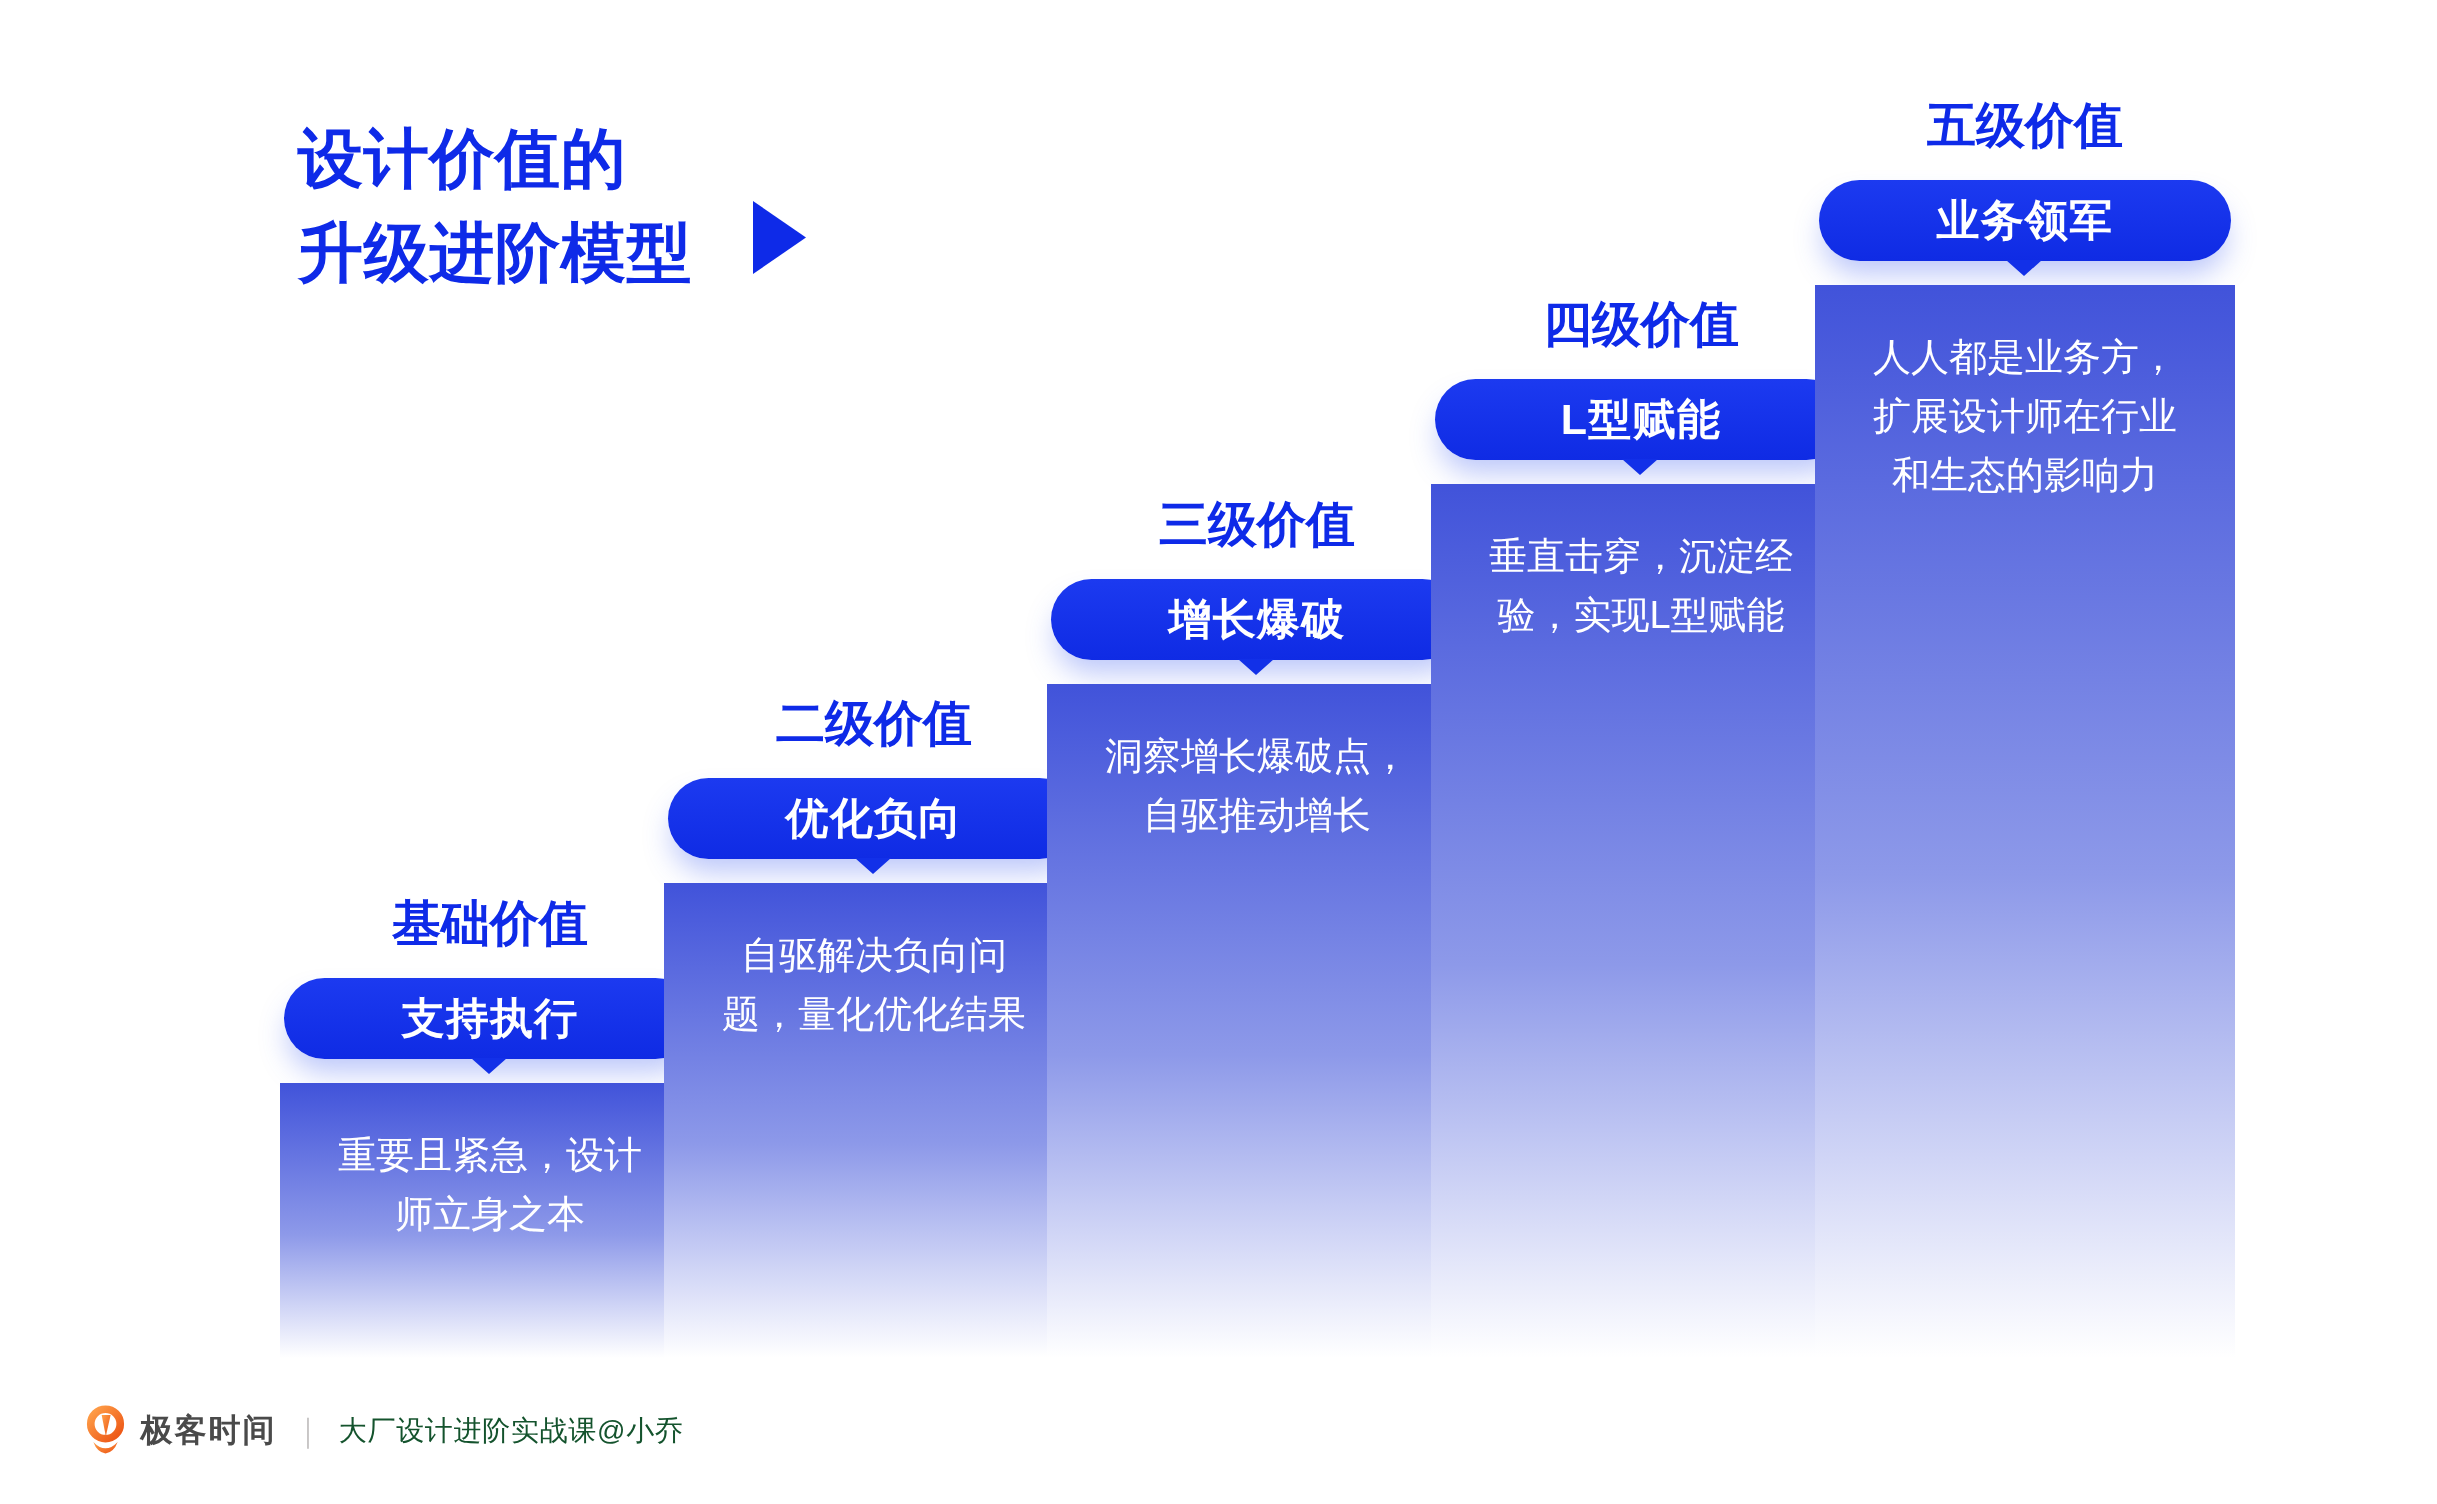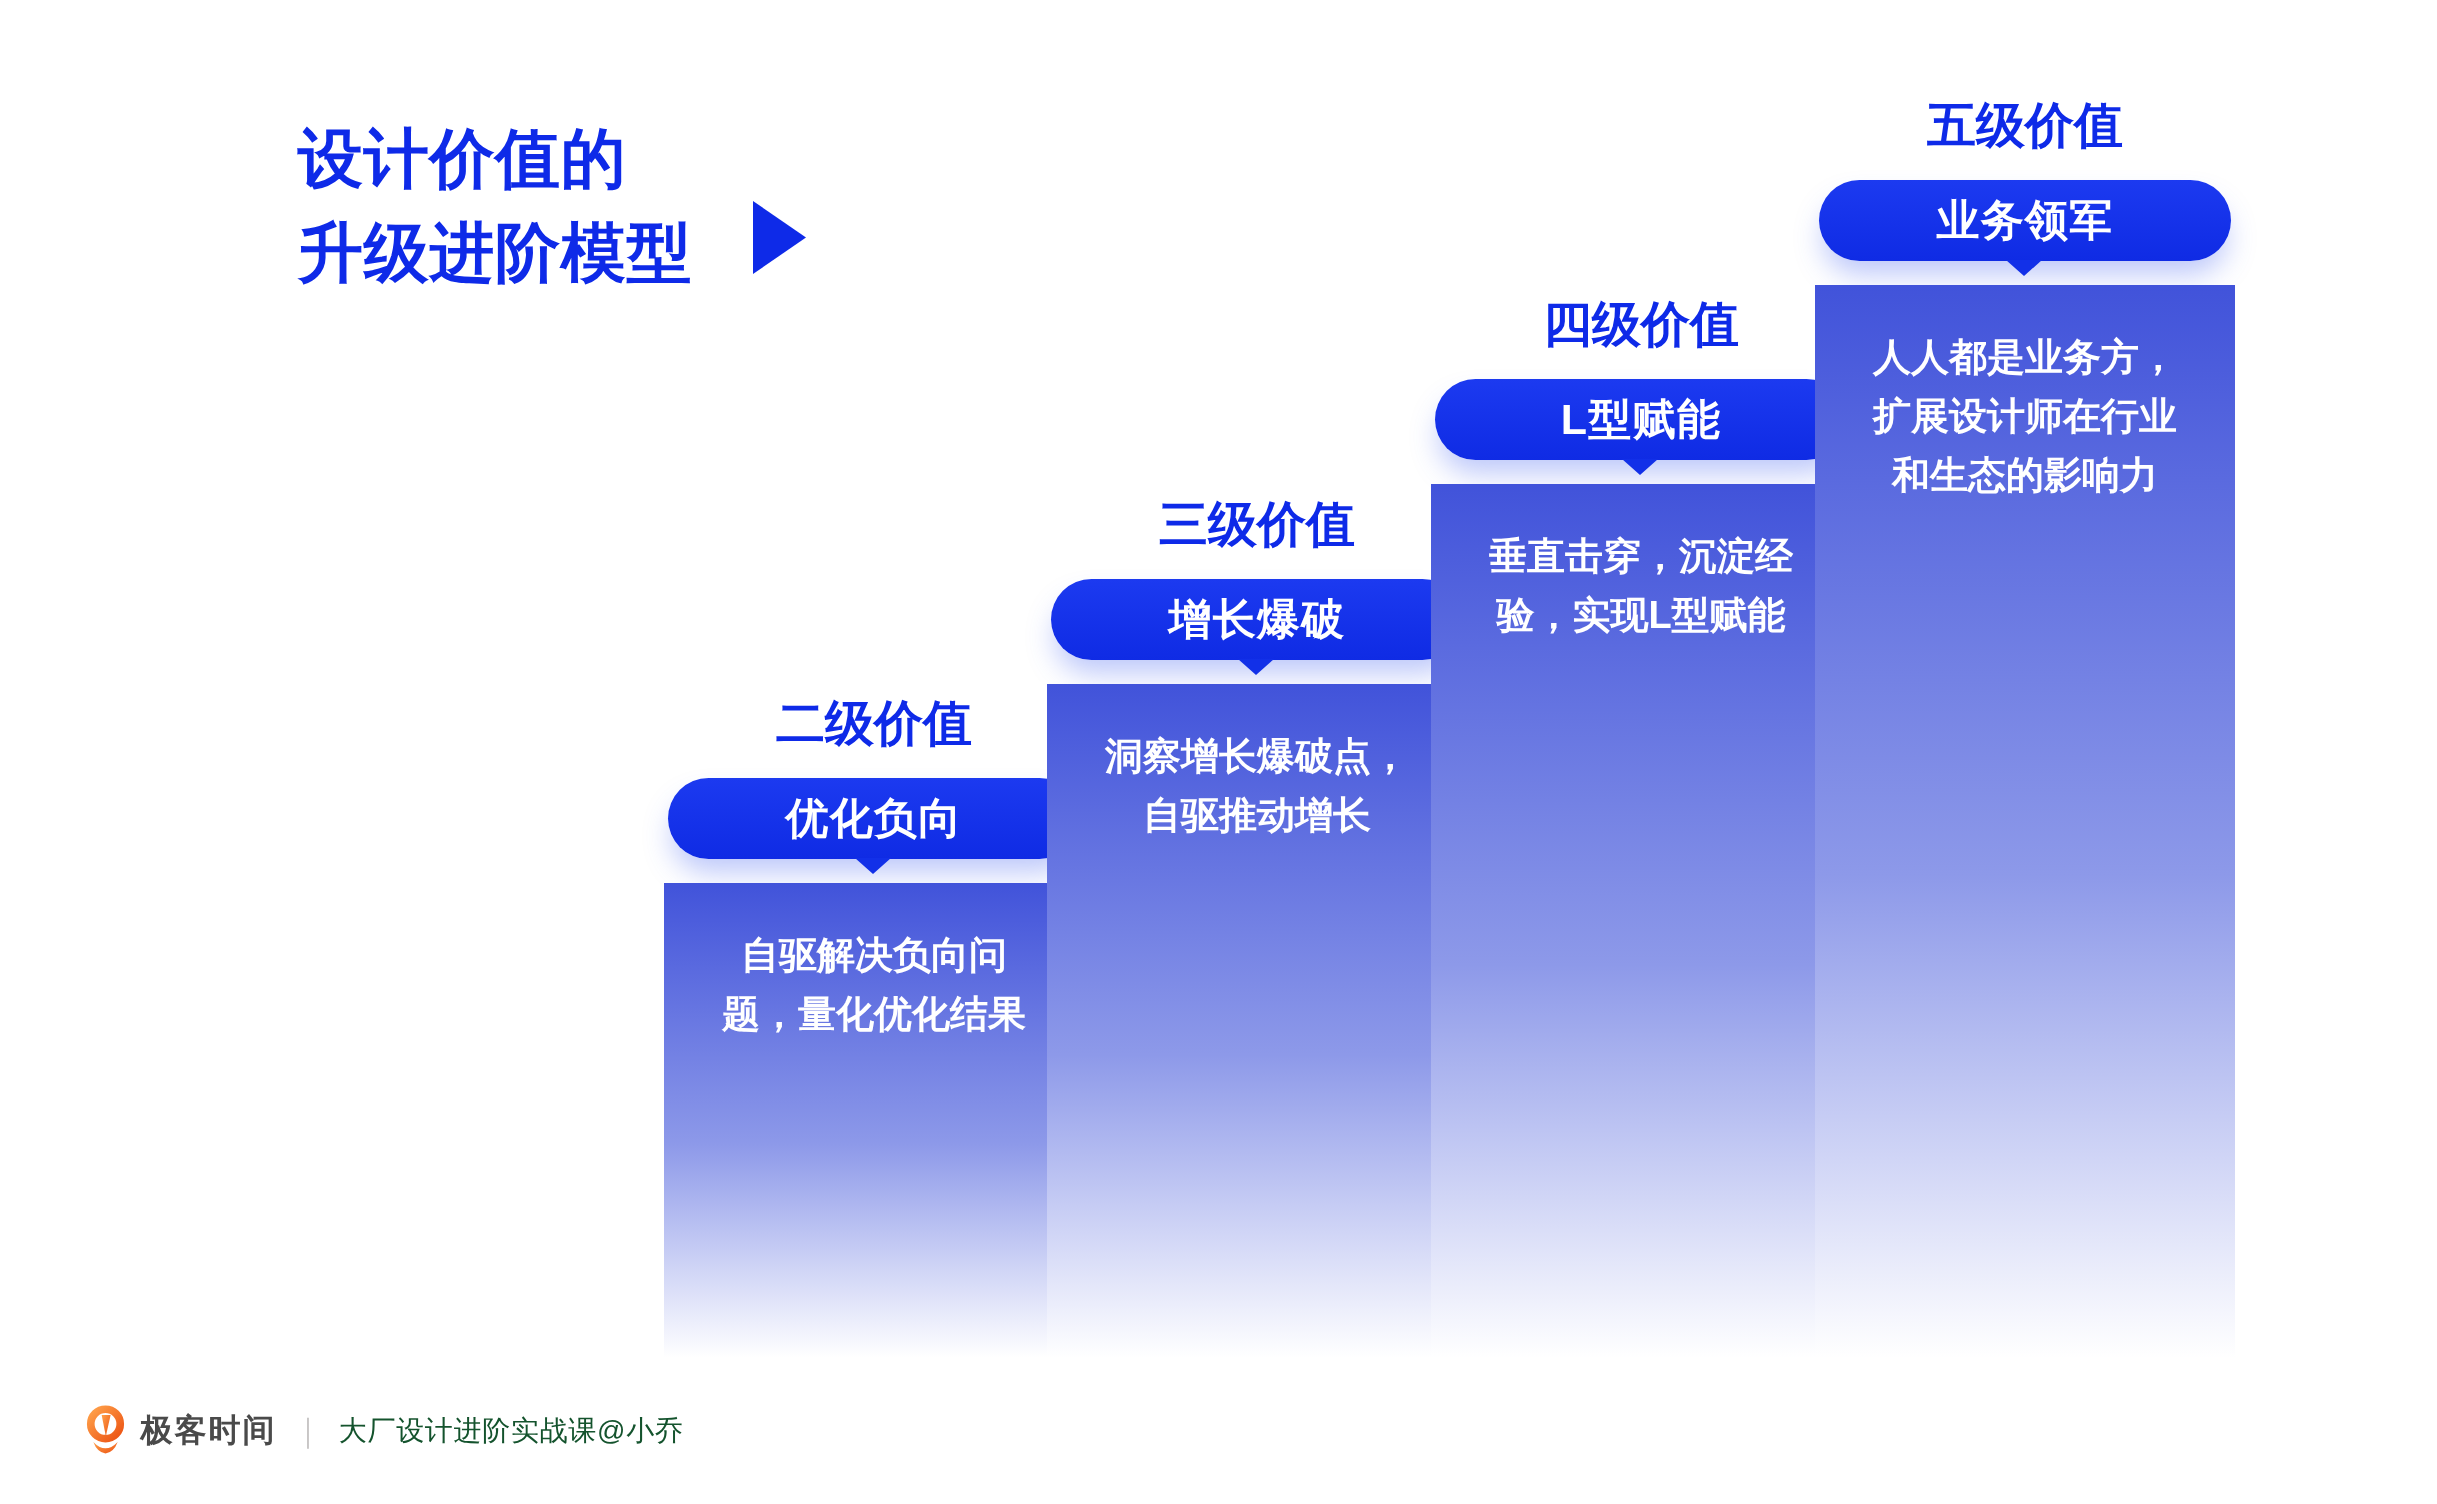--- a/index.html
+++ b/index.html
@@ -42,21 +42,21 @@
     width:0;height:0;
     border-left:18.6px solid transparent;border-right:18.6px solid transparent;
     border-top:16.6px solid #1230e8;
   }
   .bar{
     position:absolute;left:0;right:0;top:var(--bt);height:calc(1358px - var(--bt));
     background:linear-gradient(180deg,#4153da 0%,#8d99e9 55%,#ffffff 100%);
     box-sizing:border-box;padding:43px 12px 0;
   }
   .bar-desc{
-    color:#ffffff;font-size:38px;line-height:59px;font-weight:700;
+    color:#ffffff;font-size:38px;line-height:59px;font-weight:400;
     text-align:center;white-space:pre-line;
   }
   
   .footer{
     position:absolute;left:85px;top:1399px;height:64px;
     display:flex;align-items:center;gap:14.6px;
   }
   .logo{width:41px;height:54px;display:block;}
   .brand{font-size:32px;font-weight:700;color:#4a4a4a;letter-spacing:2px;}
   .divider{font-size:31px;color:#c7c5c5;font-weight:400;margin:0 1.3px;}
@@ -64,20 +64,31 @@
 </style>
 </head>
 <body>
 
 <div class="stage">
 
   <div class="main-title">设计价值的
 升级进阶模型</div>
   <div class="title-arrow"></div>
 
+  <div class="column col0">
+    <div class="level-title">基础价值</div>
+    <div class="pill">
+      <span>支持执行</span>
+    </div>
+    <div class="pill-tail"></div>
+    <div class="bar">
+      <div class="bar-desc">重要且紧急，设计
+师立身之本</div>
+    </div>
+  </div>
 
   <div class="column col1">
     <div class="level-title">二级价值</div>
     <div class="pill">
       <span>优化负向</span>
     </div>
     <div class="pill-tail"></div>
     <div class="bar">
       <div class="bar-desc">自驱解决负向问
 题，量化优化结果</div>

